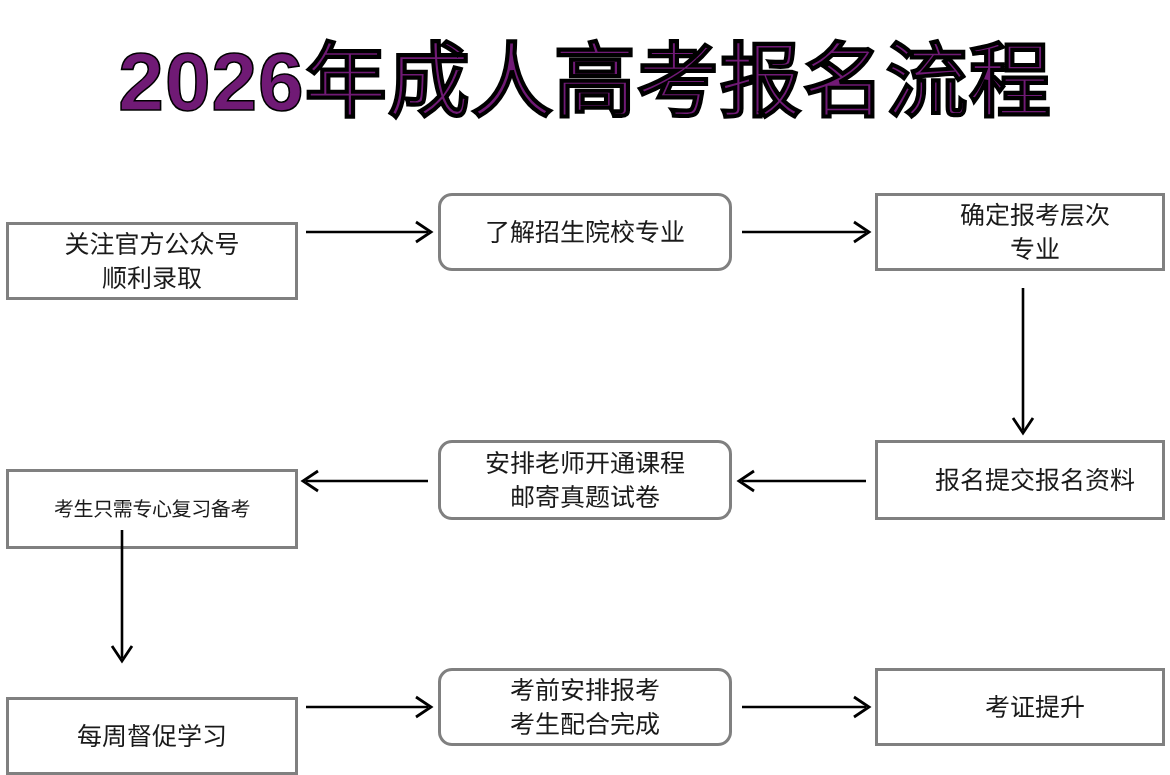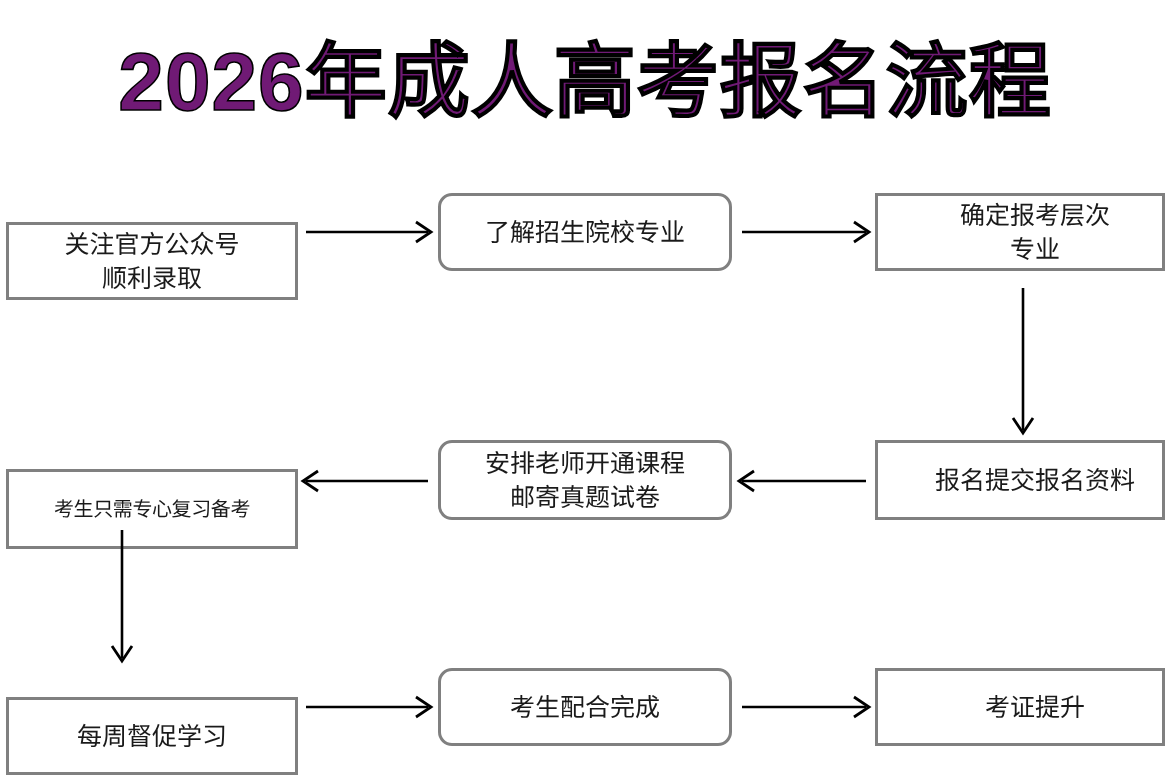--- a/index.html
+++ b/index.html
@@ -127,20 +127,21 @@
 
   <div class="node col3 row2">
     <span class="line">报名提交报名资料</span>
   </div>
 
   <div class="node col1 row3">
     <span class="line">每周督促学习</span>
   </div>
 
   <div class="node col2 row3">
+    <span class="line">考前安排报考</span>
     <span class="line">考生配合完成</span>
   </div>
 
   <div class="node col3 row3">
     <span class="line">考证提升</span>
   </div>
 
   <svg id="arrows" viewBox="0 0 1170 775">
 
     <g>

